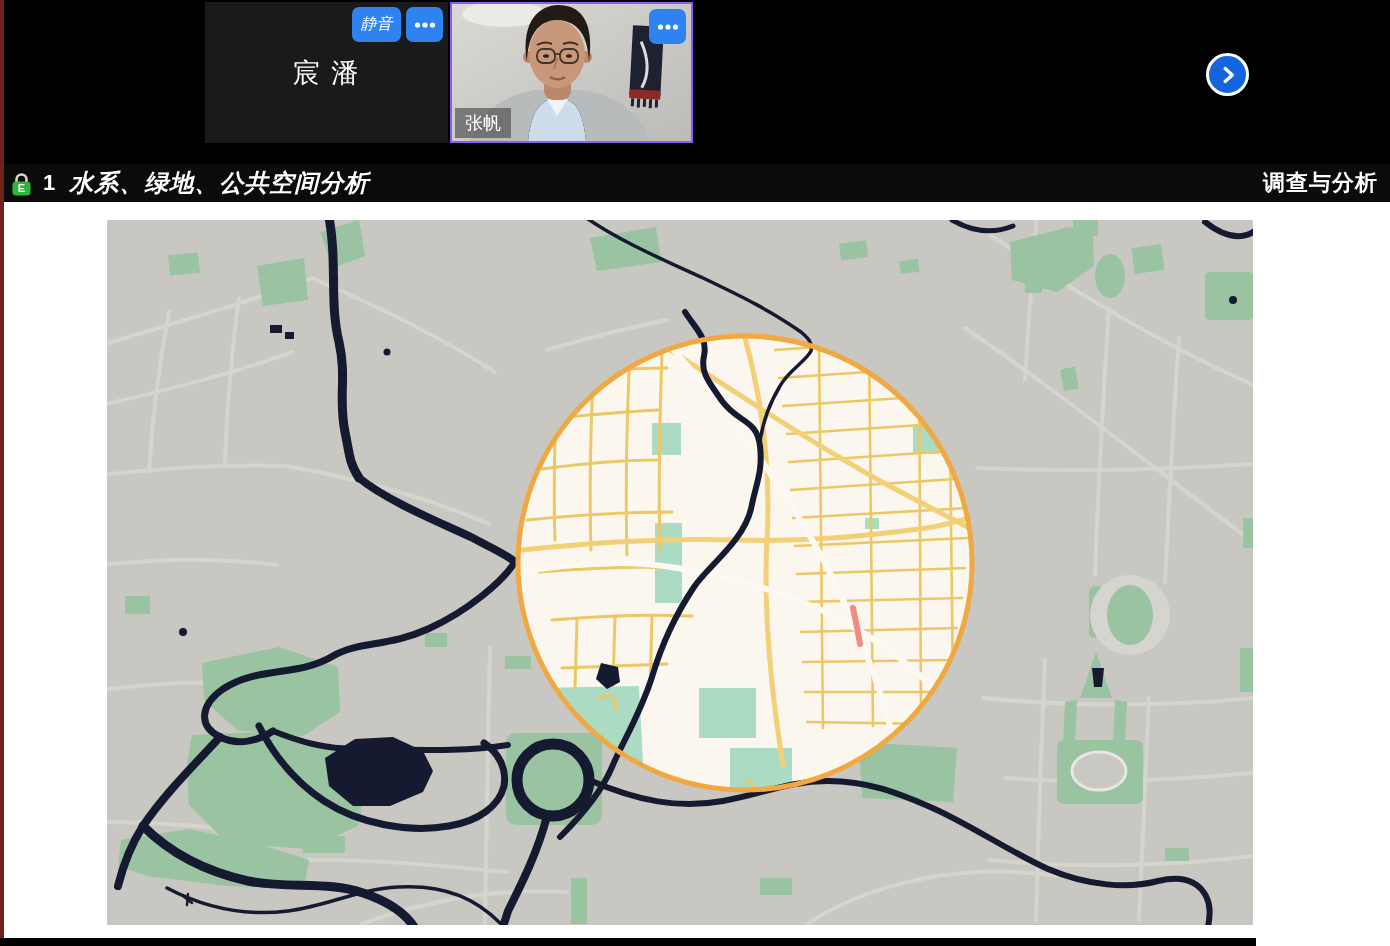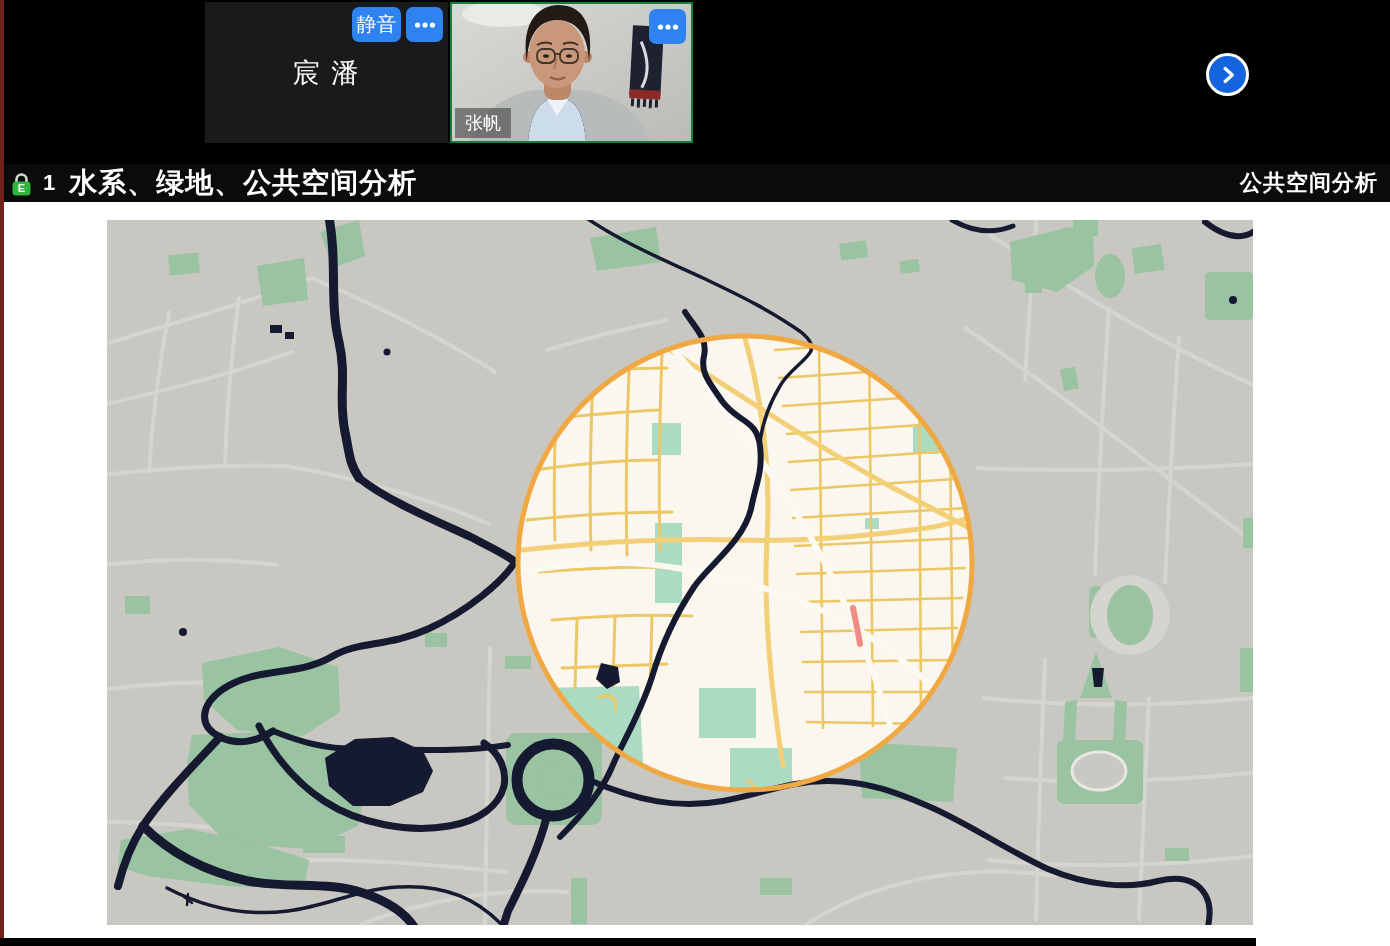--- a/index.html
+++ b/index.html
@@ -9,35 +9,35 @@
   .edge-left{position:absolute;left:0;top:0;width:4px;height:938px;background:#6d231b;z-index:40;}
   
   .video-strip{position:absolute;left:0;top:0;width:1390px;height:164px;background:#000;z-index:10;}
   .tiles{position:absolute;left:205px;top:2px;display:flex;gap:2px;}
   .tile{width:243px;height:141px;background:#1a1a1c;position:relative;display:flex;
         align-items:center;justify-content:center;box-sizing:border-box;}
   .tile .pname{color:#fff;font-size:27px;font-weight:normal;letter-spacing:2px;white-space:nowrap;}
   .corner-btns{position:absolute;top:5px;right:5px;display:flex;gap:5px;}
   .pill{background:#2e83f1;color:#fff;border-radius:7px;height:35px;display:flex;
         align-items:center;justify-content:center;}
-  .mute-pill{width:49px;font-size:20px;}
+  .mute-pill{width:49px;font-size:16px;font-style:italic;}
   .more-pill{width:37px;}
-  .tile.video{border:2px solid #15803d;background:#c9c7c3;overflow:hidden;}
+  .tile.video{border:2px solid #8b5cf6;background:#c9c7c3;overflow:hidden;}
   .name-tag{position:absolute;left:3px;bottom:3px;background:rgba(70,70,70,.62);color:#fff;
             font-size:18px;padding:3px 10px;z-index:3;}
   .mic-off{position:absolute;left:5px;bottom:6px;width:27px;height:27px;background:#232327;
            border-radius:4px;display:flex;align-items:center;justify-content:center;}
   .next-btn{position:absolute;left:1206px;top:53px;width:43px;height:43px;border-radius:50%;
             background:#1465dd;border:3px solid #fff;box-sizing:border-box;display:flex;
             align-items:center;justify-content:center;cursor:pointer;}
   
   .title-bar{position:absolute;left:0;top:164px;width:1390px;height:38px;background:#0b0b0b;
              color:#fff;display:flex;align-items:center;padding:0 12px 0 9px;box-sizing:border-box;z-index:10;}
   .title-bar .num{font-size:22px;font-weight:bold;margin:0 14px 0 9px;}
-  .title-bar .ttl{font-size:28px;font-weight:bold;letter-spacing:1px;}
+  .title-bar .ttl{font-size:24px;font-weight:bold;letter-spacing:1px;font-style:italic;}
   .title-bar .spacer{flex:1;}
   .title-bar .right{font-size:22px;font-weight:bold;letter-spacing:1px;}
   
   .content{position:absolute;left:0;top:202px;width:1390px;height:736px;background:#fff;}
   .mapwrap{position:absolute;left:107px;top:18px;width:1146px;height:705px;}
   .bottom-bar{position:absolute;left:0;top:938px;width:1256px;height:8px;background:#000;}
 </style>
 </head>
 <body>
 
@@ -132,21 +132,21 @@
 
   <div class="title-bar">
     <svg width="25" height="29" viewBox="0 0 25 29">
       <path d="M 7.5,14 v-3.5 a 5,5 0 0 1 10,0 V 14" stroke="#cfdacf" stroke-width="2.6" fill="none"></path>
       <rect x="3.5" y="12.5" width="18" height="14" rx="3.5" fill="#2fb43c"></rect>
       <text x="12.5" y="23" font-size="11" font-weight="bold" fill="#fff" text-anchor="middle" font-family="Liberation Sans, sans-serif">E</text>
     </svg>
     <span class="num">1</span>
     <span class="ttl">水系、绿地、公共空间分析</span>
     <span class="spacer"></span>
-    <span class="right">公共空间分析</span>
+    <span class="right">调查与分析</span>
   </div>
 
   <div class="content">
     <div class="mapwrap">
       <svg width="1146" height="705" viewBox="0 0 1146 705">
         <defs>
           <clipPath id="cc">
               <circle cx="638" cy="343" r="227"></circle>
             </clipPath>
         </defs>

